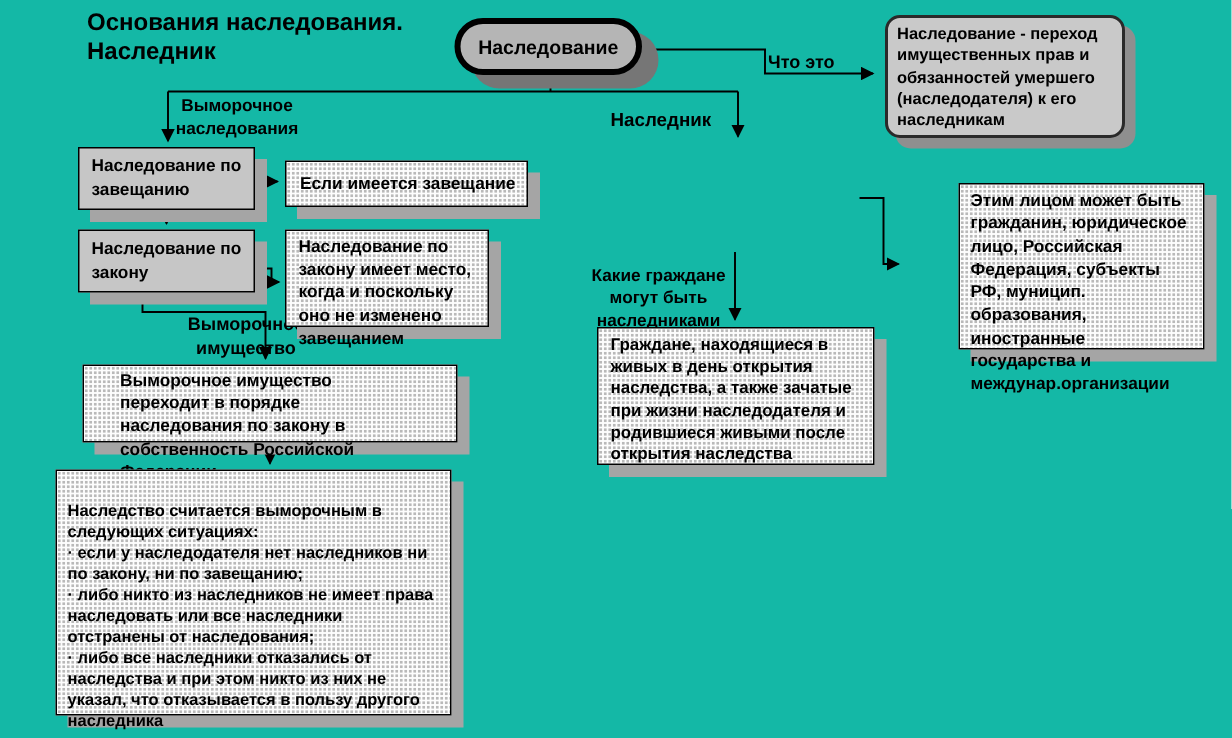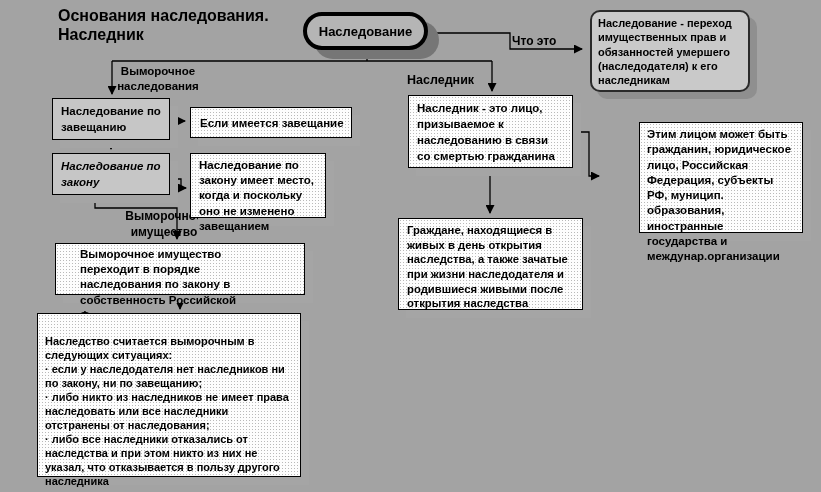--- a/index.html
+++ b/index.html
@@ -1,17 +1,17 @@
 <!DOCTYPE html>
 <html><head>
 <meta charset="utf-8">
 <style>
   html,body{margin:0;padding:0;background:#fff;}
   .stage{
-    position:relative;width:821px;height:492px;background:#a3a3a3;
+    position:relative;width:821px;height:492px;background:#14b8a6;
     font-family:"Liberation Sans",sans-serif;color:#000;overflow:hidden;
   }
   .stage svg.wires{position:absolute;left:0;top:0;pointer-events:none;}
   .preline{white-space:pre-line;}
   .title{
     position:absolute;left:58px;top:6px;width:260px;
     font-size:16px;font-weight:bold;line-height:1.2;
   }
   .node{
     position:absolute;box-sizing:border-box;border:1px solid #000;
@@ -29,21 +29,21 @@
     background:#b5b5b5;border:4px solid #000000;box-shadow:11px 9px 0 #767676;
     justify-content:center;font-size:13px;
   }
   .rounded-def{
     left:590px;top:10px;width:160px;height:82px;border-radius:10px;
     background:#c9c9c9;border:2px solid #2a2a2a;box-shadow:7px 7px 0 #8f8f8f;
     font-size:11px;line-height:1.3;padding:4px 6px;align-items:flex-start;
   }
   .box-a{left:52px;top:98px;width:118px;height:42px;font-size:11.5px;line-height:1.4;padding-left:8px;}
   .box-b{left:190px;top:107px;width:162px;height:31px;font-size:11.5px;padding-left:9px;}
-  .box-c{left:52px;top:153px;width:118px;height:42px;font-size:11.5px;line-height:1.4;padding-left:8px;font-style:italic;}
+  .box-c{left:52px;top:153px;width:118px;height:42px;font-size:11.5px;line-height:1.4;padding-left:8px;}
   .box-d{left:190px;top:153px;width:136px;height:65px;font-size:11.5px;line-height:1.32;padding:4px 8px;align-items:flex-start;}
   .box-e{left:55px;top:243px;width:250px;height:52px;font-size:11.5px;line-height:1.32;padding:3px 24px;align-items:flex-start;}
   .box-f{left:37px;top:313px;width:264px;height:164px;font-size:11px;line-height:14px;padding:20px 7px;align-items:flex-start;}
   .box-g{left:408px;top:95px;width:165px;height:73px;font-size:11.5px;line-height:1.4;padding:4px 8px;align-items:flex-start;}
   .box-h{left:398px;top:218px;width:185px;height:92px;font-size:11.3px;line-height:1.3;padding:4px 8px;align-items:flex-start;}
   .box-i{left:603px;top:122px;width:164px;height:111px;font-size:11.5px;line-height:1.33;padding:4px 7px;align-items:flex-start;margin-left:36px;}
   .lbl{position:absolute;font-weight:bold;line-height:1.3;}
   .lbl-whatis{left:512px;top:34px;width:72px;text-align:left;font-size:12px;}
   .lbl-grounds{left:108px;top:64px;width:100px;text-align:center;font-size:11.5px;}
   .lbl-heir{left:407px;top:72px;width:80px;font-size:12.5px;}
@@ -81,27 +81,27 @@
 Наследник</div>
 
   <div class="node stadium">Наследование</div>
 
   <div class="node rounded-def">Наследование - переход имущественных прав и обязанностей умершего (наследодателя) к его наследникам</div>
 
   <div class="lbl lbl-whatis">Что это</div>
   <div class="lbl lbl-grounds">Выморочное наследования</div>
   <div class="lbl lbl-heir">Наследник</div>
   <div class="lbl lbl-escheat">Выморочное имущество</div>
+  <div class="lbl lbl-citizens">Какие граждане могут быть наследниками</div>
 
   <div class="node stipple box-b">Если имеется завещание</div>
   <div class="node gray box-a">Наследование по завещанию</div>
   <div class="node gray box-c">Наследование по закону</div>
   <div class="node stipple box-d">Наследование по закону имеет место, когда и поскольку оно не изменено завещанием</div>
   <div class="node stipple box-e">Выморочное имущество переходит в порядке наследования по закону в собственность Российской Федерации</div>
   <div class="node stipple box-f preline">Наследство считается выморочным в следующих ситуациях:
 · если у наследодателя нет наследников ни по закону, ни по завещанию;
 · либо никто из наследников не имеет права наследовать или все наследники отстранены от наследования;
 · либо все наследники отказались от наследства и при этом никто из них не указал, что отказывается в пользу другого наследника</div>
-  <div class="node stipple box-g">Наследник - это лицо, призываемое к наследованию в связи со смертью гражданина</div>
   <div class="node stipple box-h">Граждане, находящиеся в живых в день открытия наследства, а также зачатые при жизни наследодателя и родившиеся живыми после открытия наследства</div>
   <div class="node stipple box-i">Этим лицом может быть гражданин, юридическое лицо, Российская Федерация, субъекты РФ, муницип. образования, иностранные государства и междунар.организации</div>
 
 </div>
 
 </body></html>

